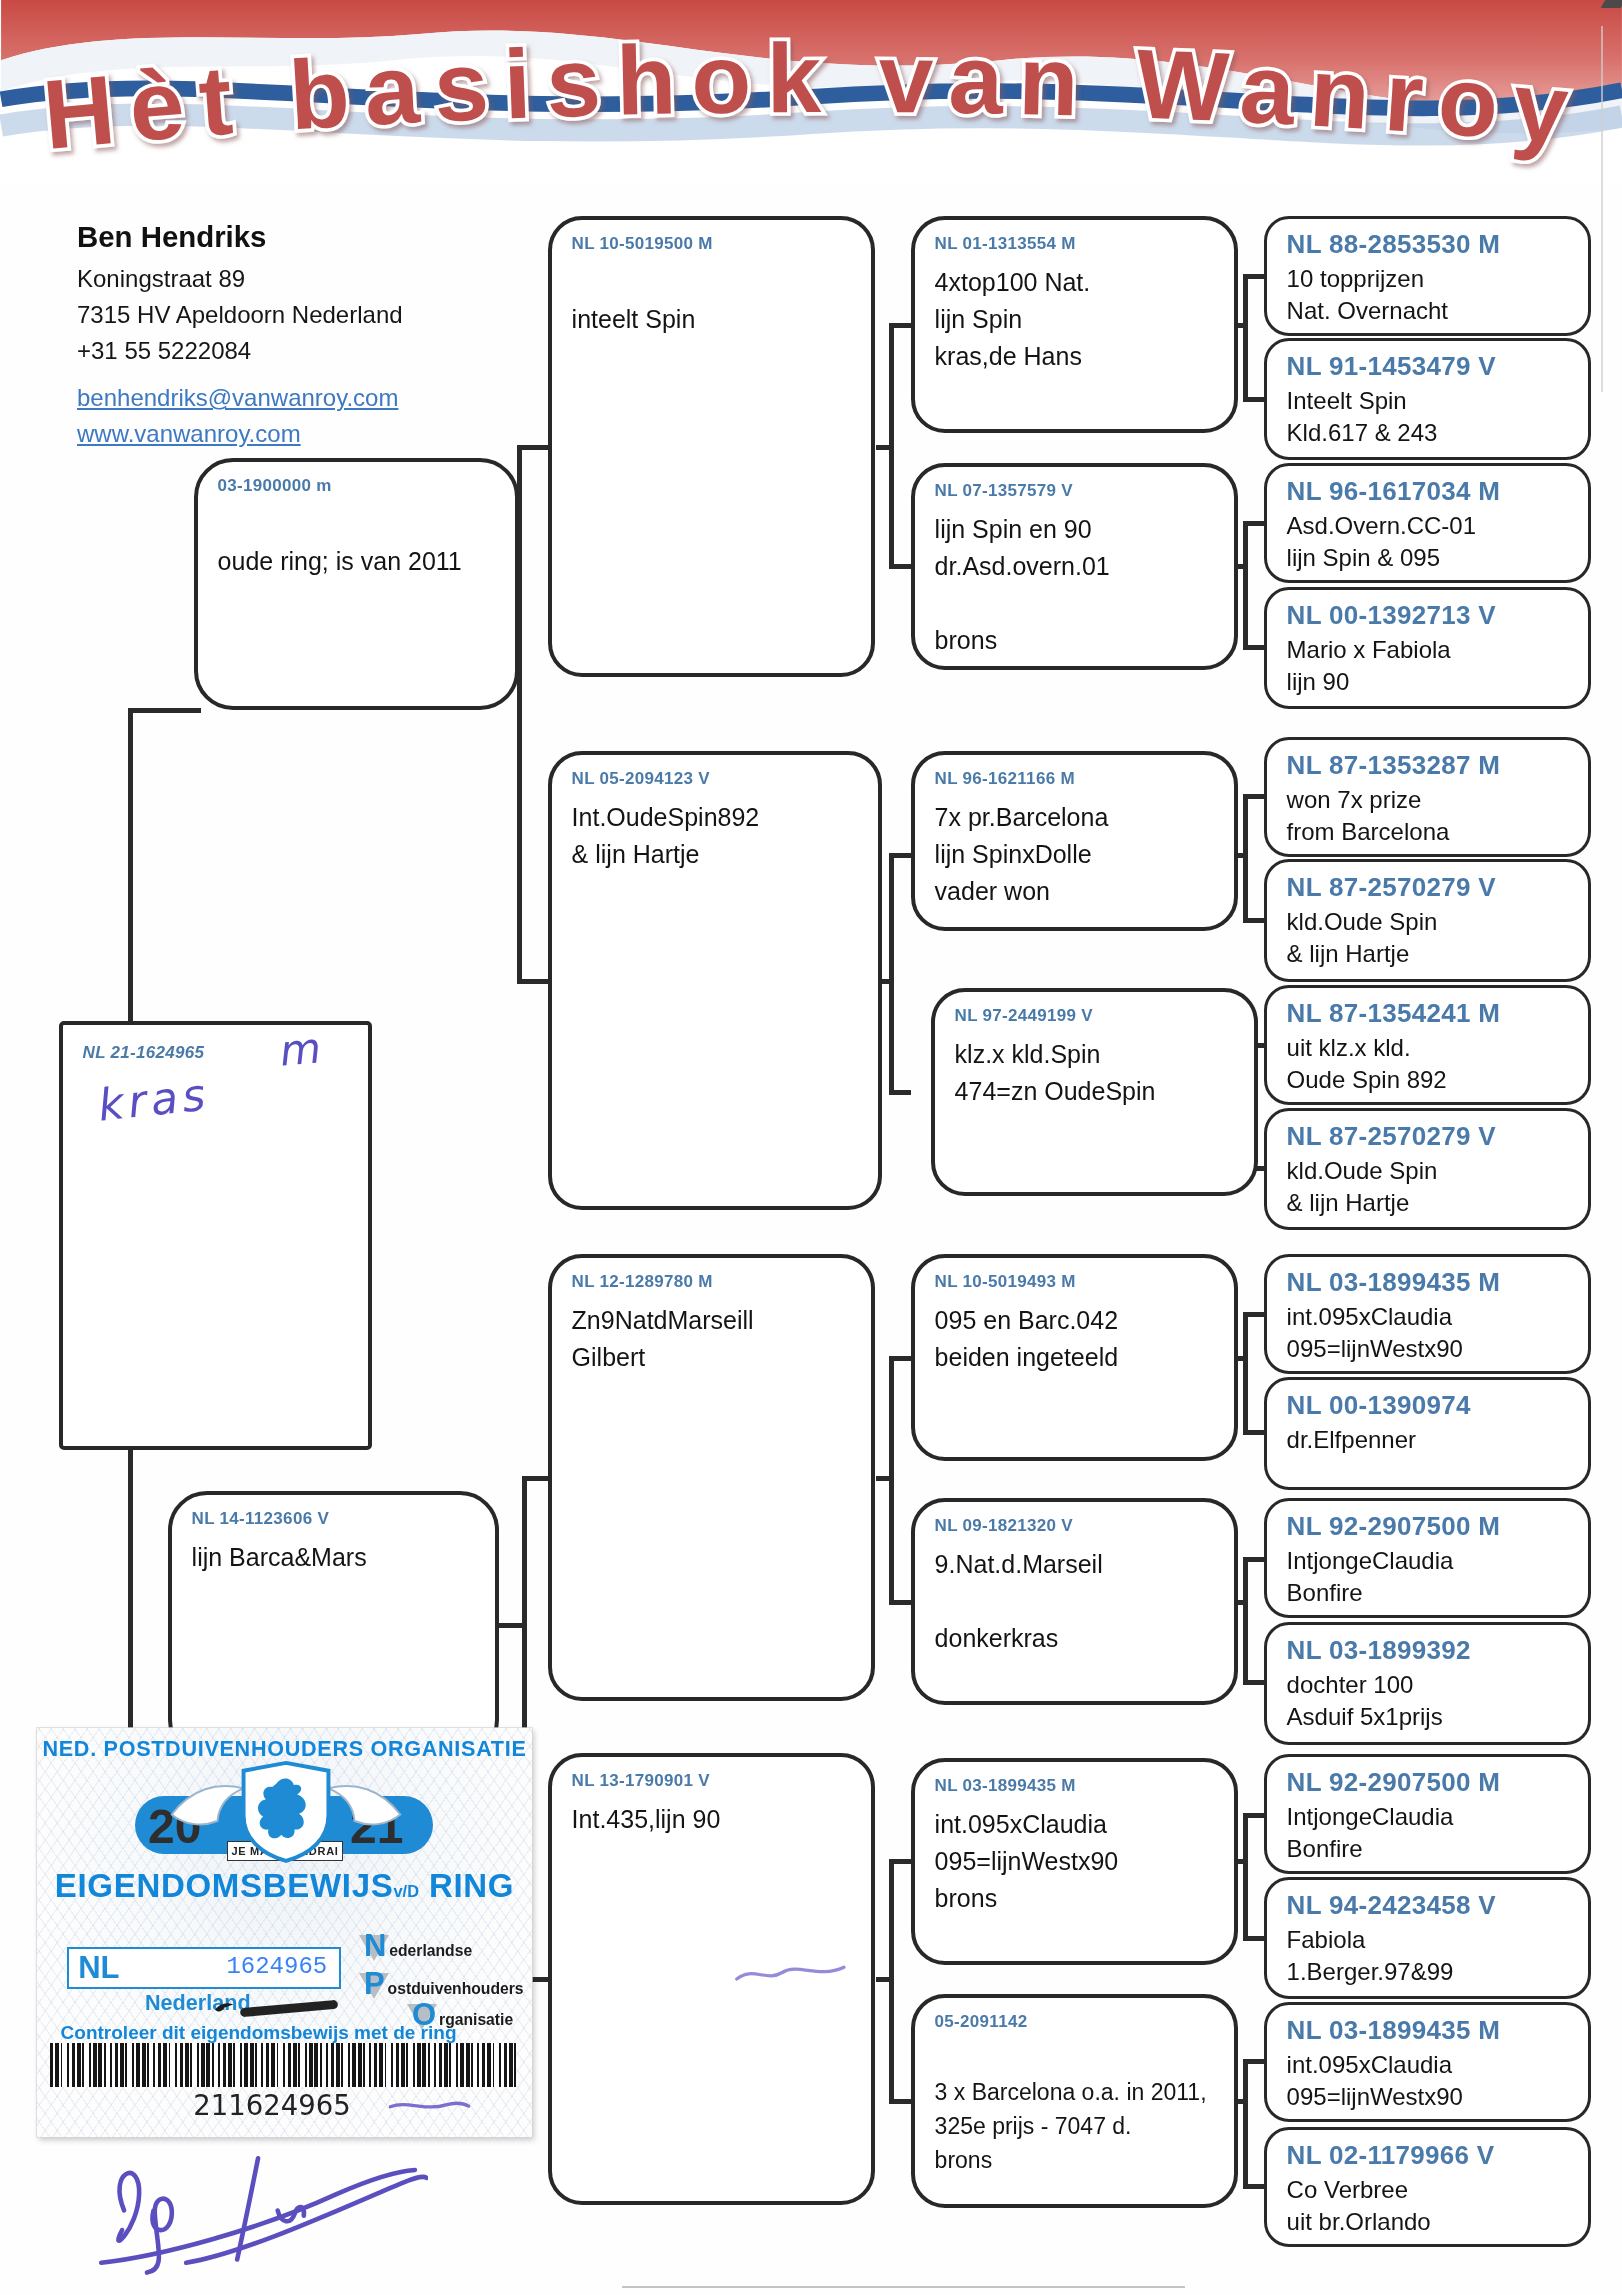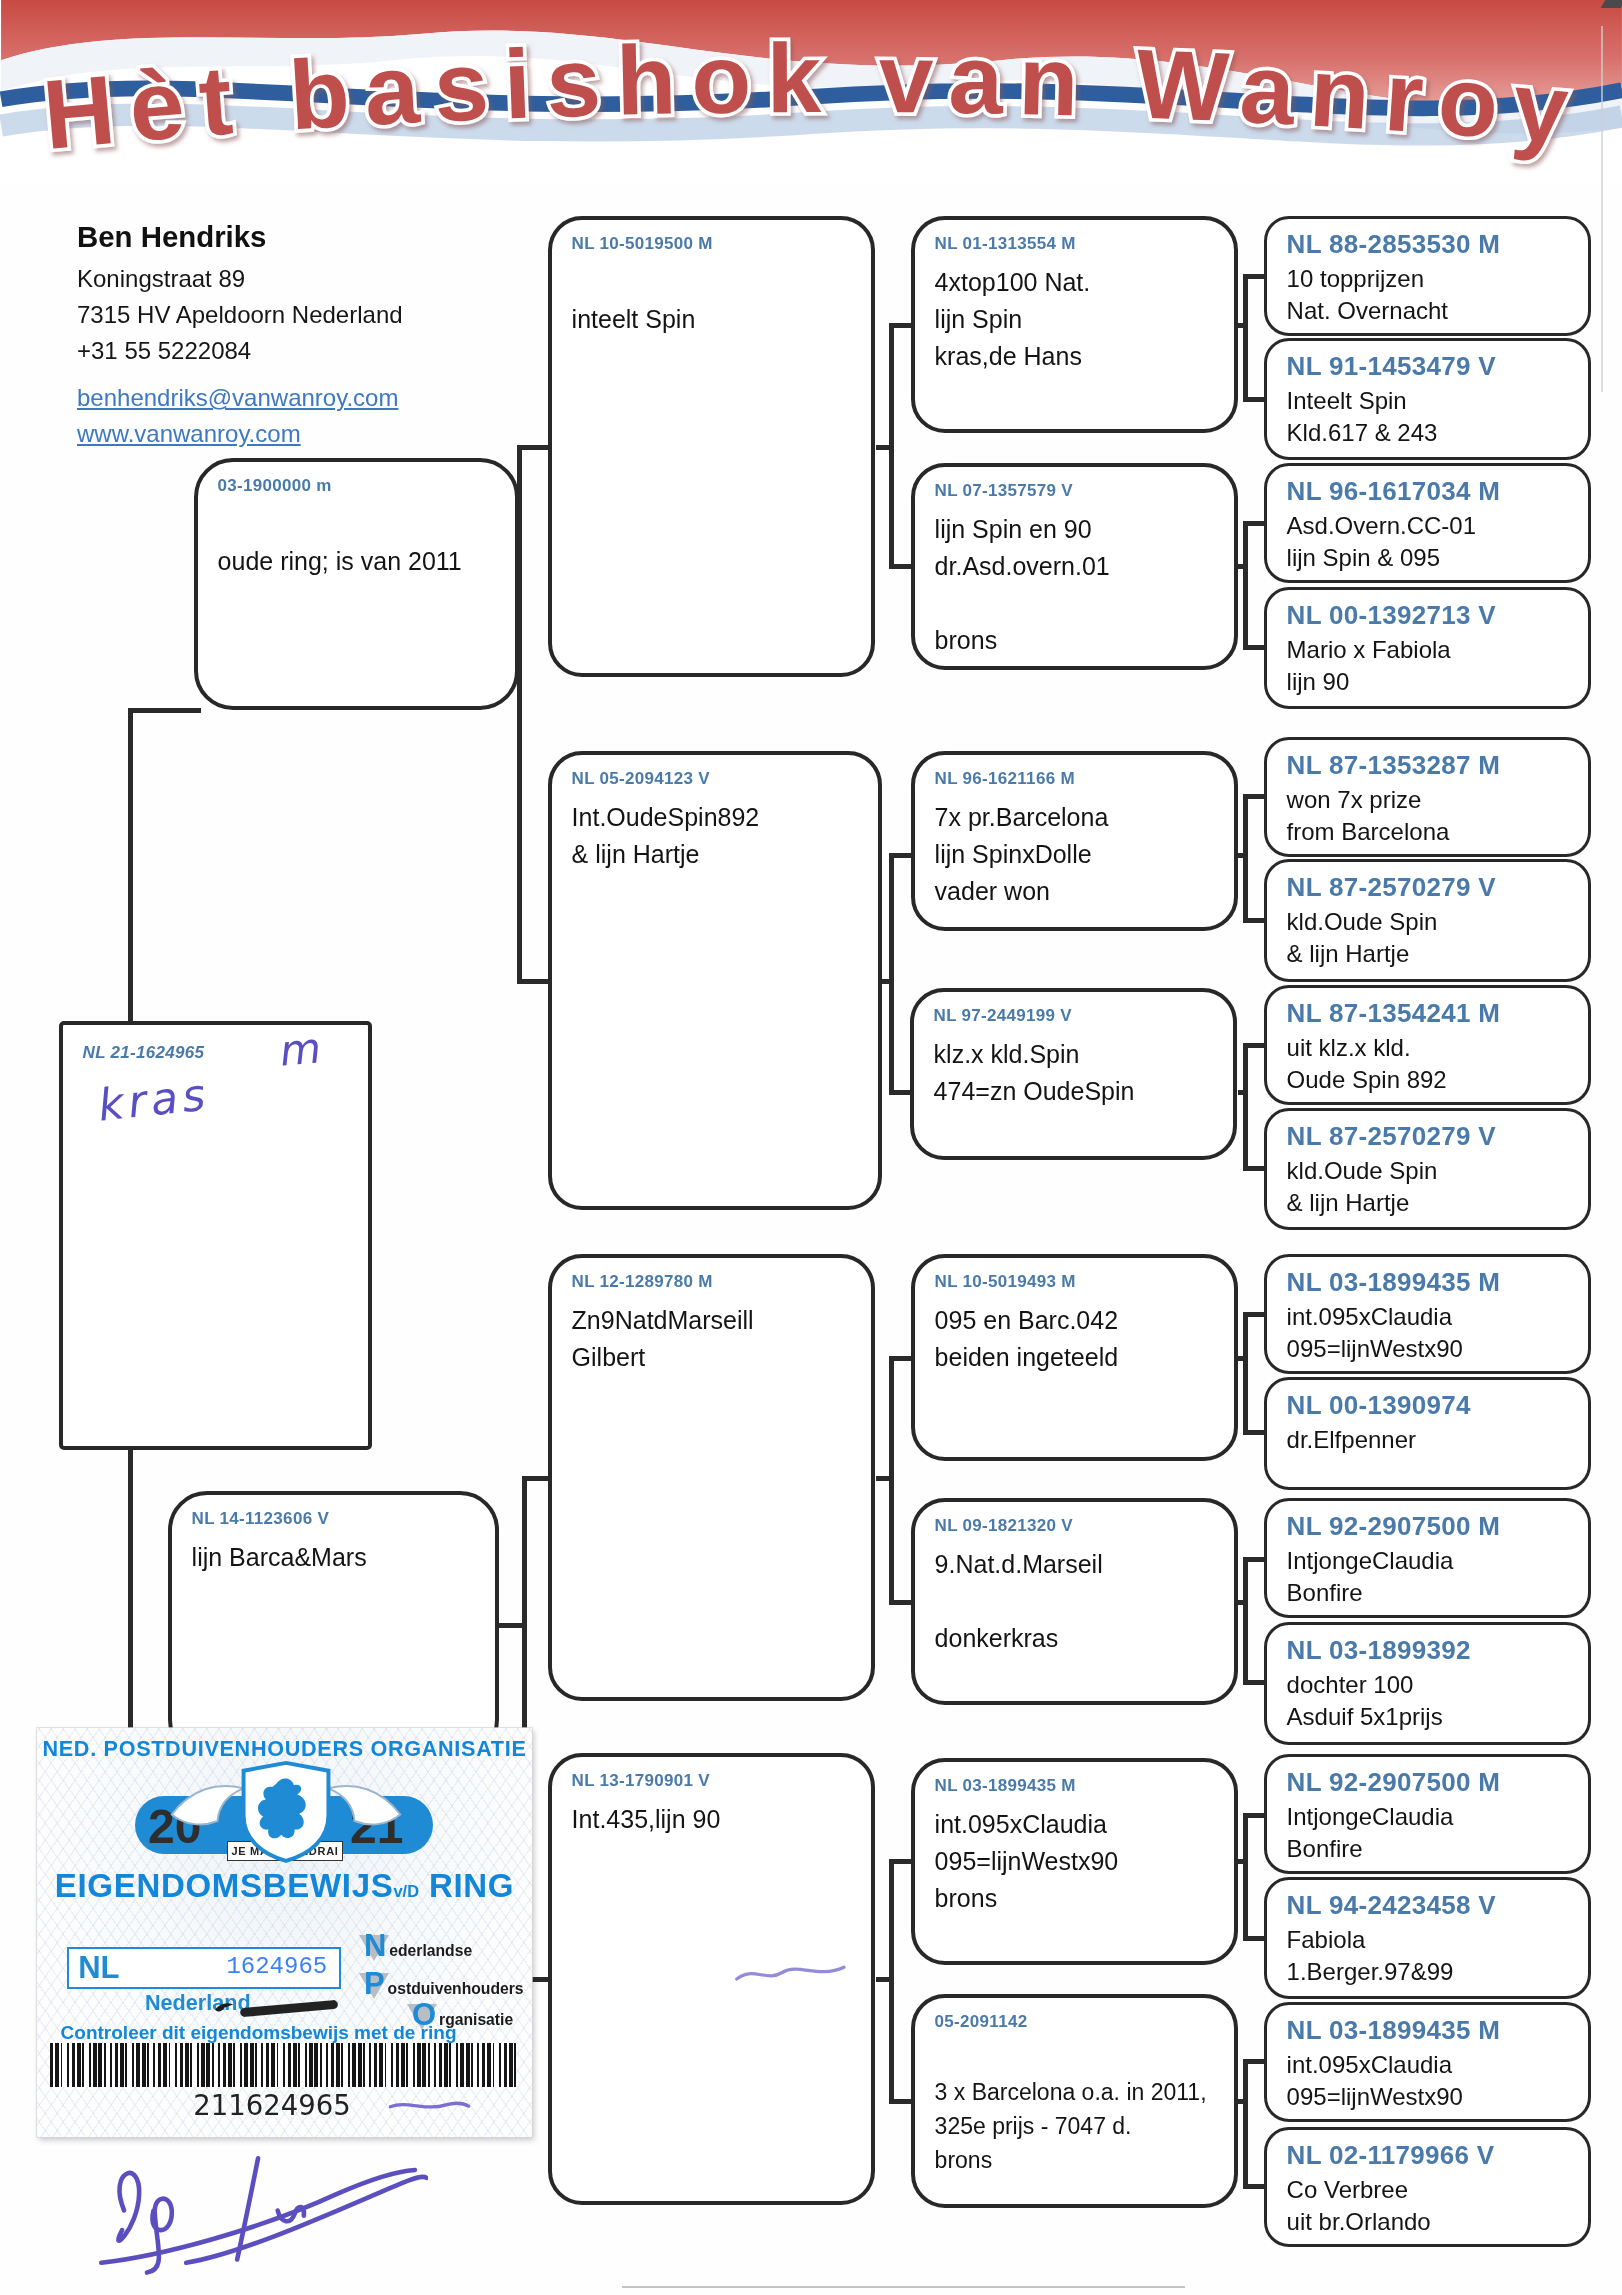--- a/index.html
+++ b/index.html
@@ -170,21 +170,21 @@
 dr.Asd.overn.01
 
 brons</div>
   </div>
   <div class="pbox" style="left:911px;top:751px;width:327px;height:180px;">
     <div class="pbox-title">NL 96-1621166 M</div>
     <div class="pbox-body">7x pr.Barcelona
 lijn SpinxDolle
 vader won</div>
   </div>
-  <div class="pbox" style="left:910px;top:988px;width:327px;height:172px;">
+  <div class="pbox" style="left:931px;top:988px;width:327px;height:208px;">
     <div class="pbox-title">NL 97-2449199 V</div>
     <div class="pbox-body">klz.x kld.Spin
 474=zn OudeSpin</div>
   </div>
   <div class="pbox" style="left:911px;top:1254px;width:327px;height:207px;">
     <div class="pbox-title">NL 10-5019493 M</div>
     <div class="pbox-body">095 en Barc.042
 beiden ingeteeld</div>
   </div>
   <div class="pbox" style="left:911px;top:1498px;width:327px;height:207px;">

